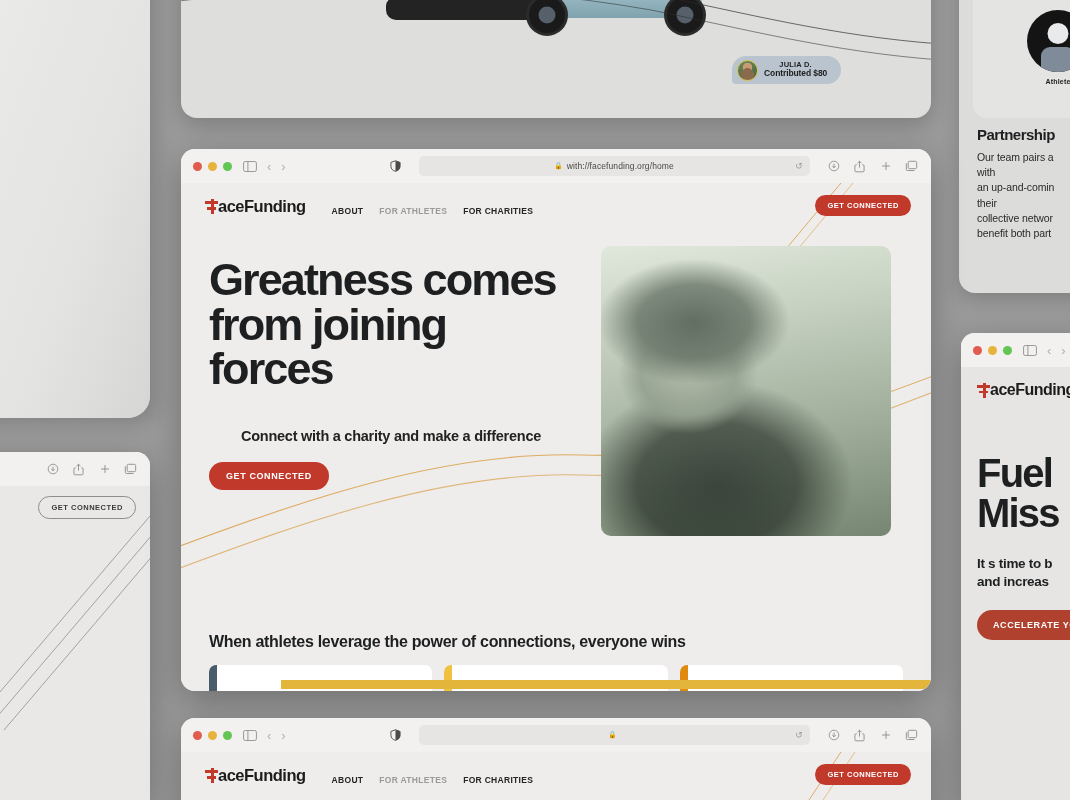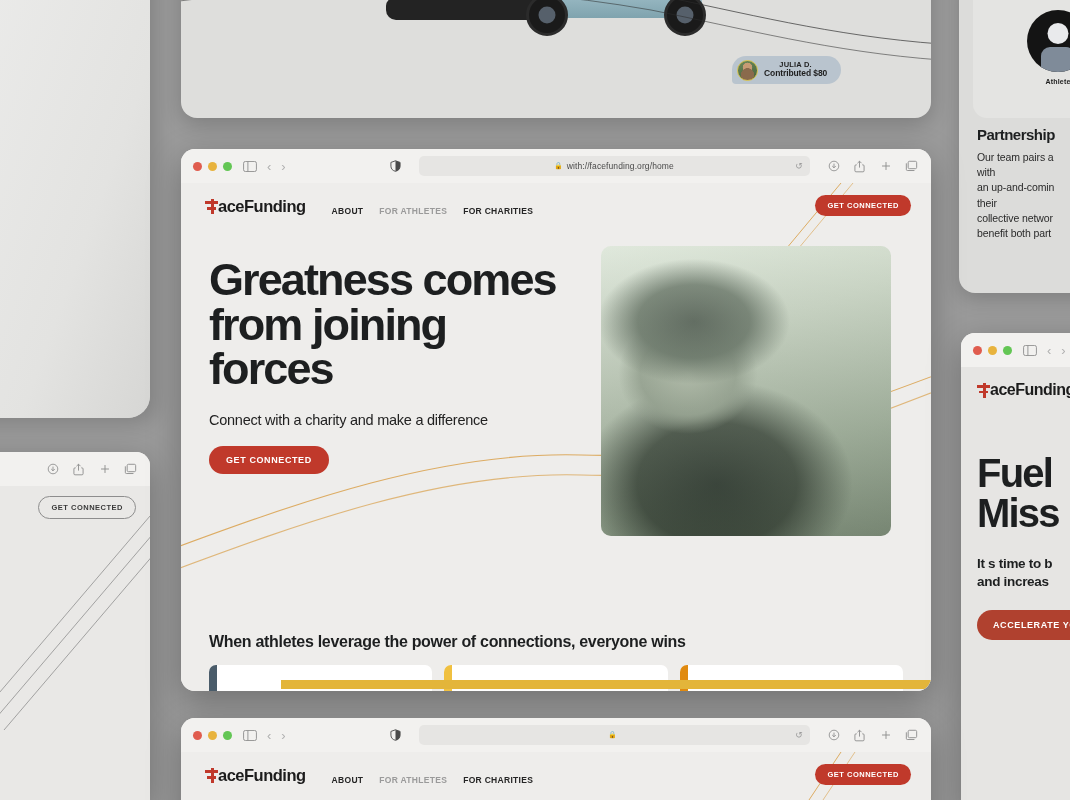--- a/index.html
+++ b/index.html
@@ -140,25 +140,26 @@
   }
   .hero-left { width: 400px; padding-top: 12px; }
   h1.headline {
     font-size: 45px;
     line-height: 0.99;
     font-weight: 800;
     letter-spacing: -1.9px;
     color: #1d1f20;
   }
   .subhead {
-    margin-top: 20px;
+    margin-top: 36px;
     font-size: 14.5px;
-    font-weight: 400;
+    font-weight: 700;
     color: #222;
     letter-spacing: -.25px;
+    text-align: center;
   }
   .hero-btn {
     margin-top: 18px;
     background: #c0392b; color: #fff; border: none;
     font-size: 9px; font-weight: 700; letter-spacing: .6px;
     padding: 9px 17px; border-radius: 20px;
   }
 
   .hero-img-wrap {
     margin-left: 28px;

